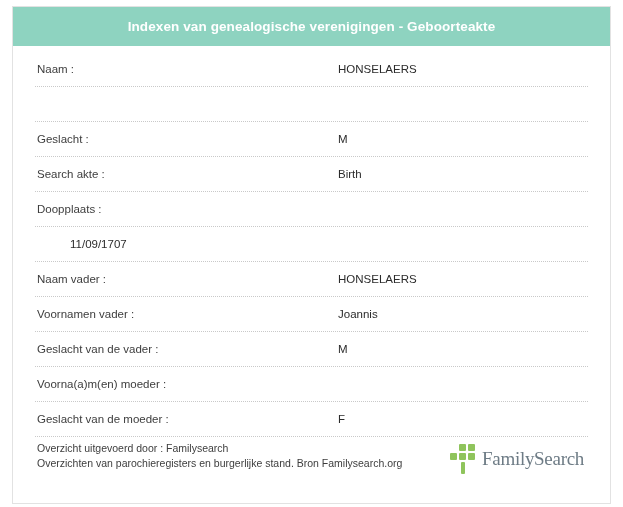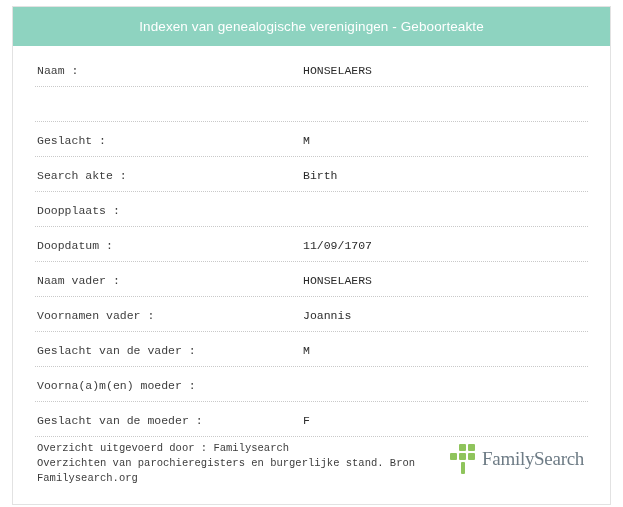--- a/index.html
+++ b/index.html
@@ -27,63 +27,62 @@
     top: 6px;
     width: 599px;
     background: #ffffff;
     border: 1px solid #e2e2e2;
     box-sizing: border-box;
   }
   .card-header {
     background: #8ed3c0;
     color: #ffffff;
     font-size: 13.5px;
-    font-weight: normal;
+    font-weight: bold;
     text-align: center;
     padding: 12px 10px 12px 10px;
     letter-spacing: 0.1px;
   }
   .card-body {
     padding: 6px 22px 4px 22px;
   }
   .row {
     display: flex;
-    align-items: flex-end;
+    align-items: center;
     border-bottom: 1px dotted #c9c9c9;
     padding: 9px 0 9px 0;
     min-height: 16px;
-    font-family: Liberation Mono, monospace;
   }
   .row:last-of-type {
     border-bottom: none;
   }
   .row .label {
     width: 268px;
     flex: 0 0 268px;
     font-size: 11.5px;
     color: #3d3d3d;
     padding-left: 2px;
     box-sizing: border-box;
   }
   .row .value {
     flex: 1 1 auto;
     font-size: 11.5px;
     color: #2b2b2b;
+    margin-left: 35px;
   }
   .footer {
     position: relative;
     padding: 4px 0 14px 2px;
     min-height: 44px;
   }
   .footer-lines {
     font-size: 10.5px;
     color: #3d3d3d;
     line-height: 15px;
     max-width: 430px;
-    font-family: Liberation Mono, monospace;
   }
   .footer-line {
     display: block;
   }
   .fs-logo {
     position: absolute;
     right: 4px;
     top: 0px;
     display: flex;
     align-items: center;
@@ -143,21 +142,20 @@
       <div class="row">
         <div class="label">Search akte :</div>
         <div class="value">Birth</div>
       </div>
 
       <div class="row">
         <div class="label">Doopplaats :</div>
       </div>
 
       <div class="row">
-        <div class="label">Doopdatum :</div>
         <div class="value">11/09/1707</div>
       </div>
 
       <div class="row">
         <div class="label">Naam vader :</div>
         <div class="value">HONSELAERS</div>
       </div>
 
       <div class="row">
         <div class="label">Voornamen vader :</div>

